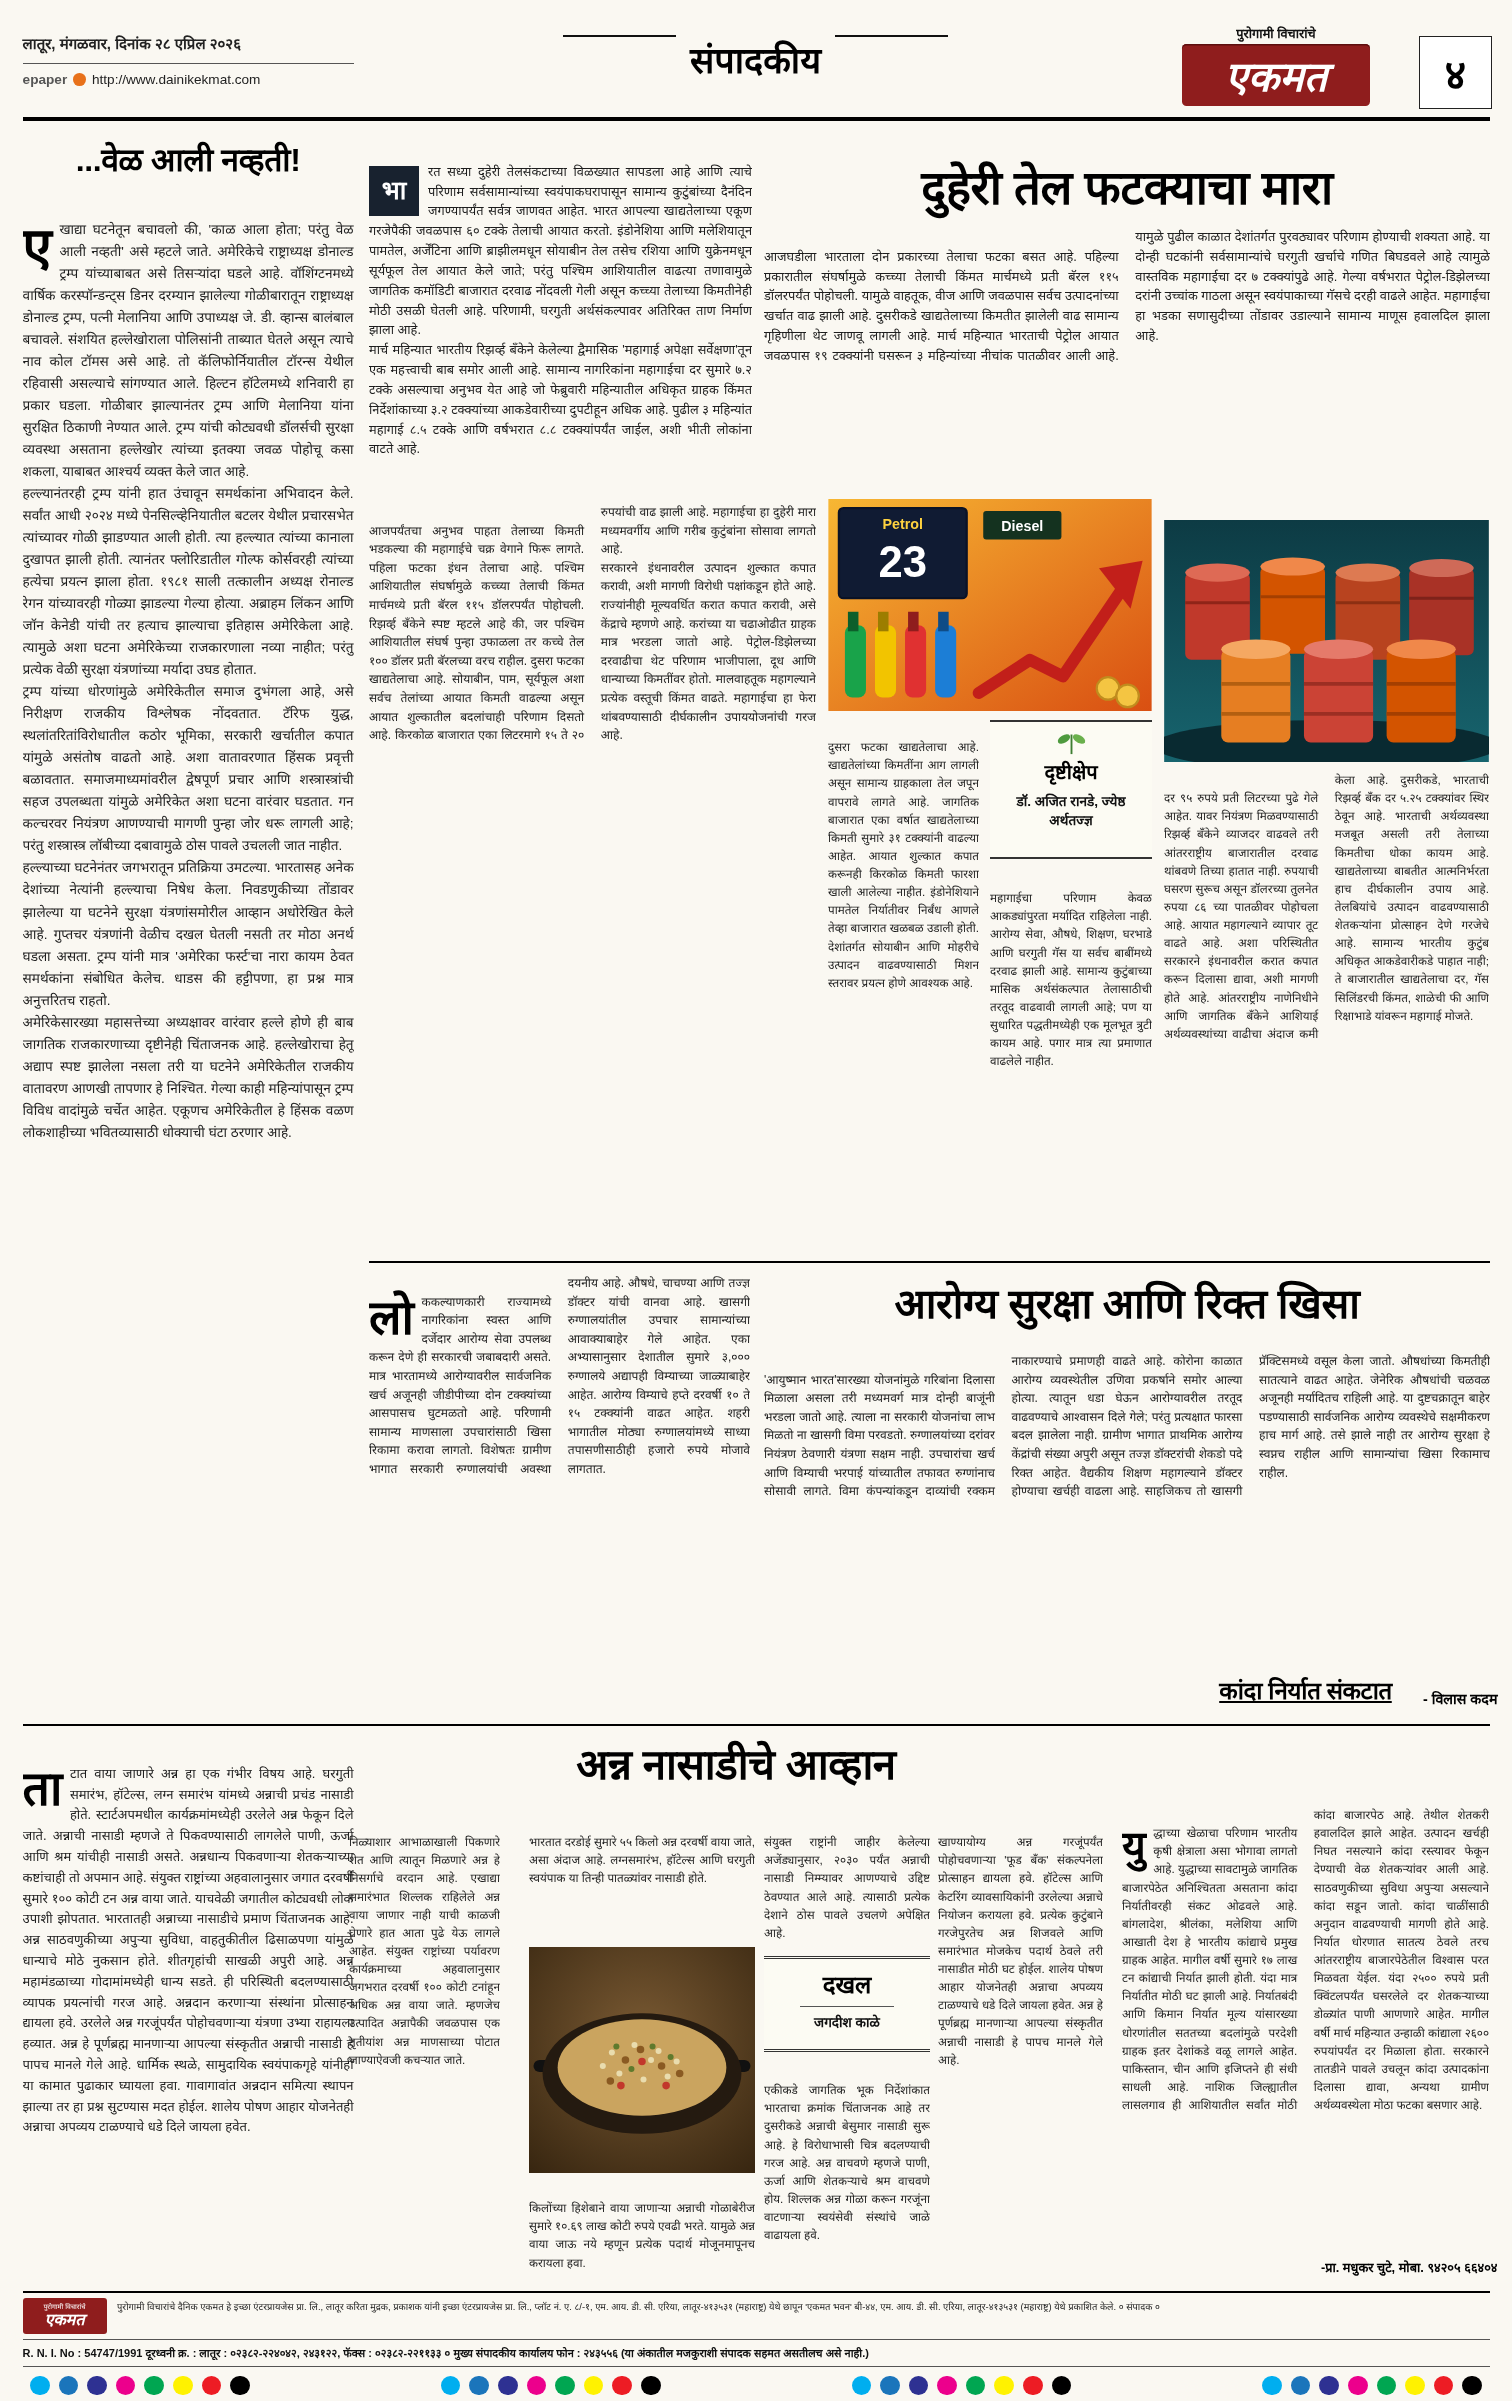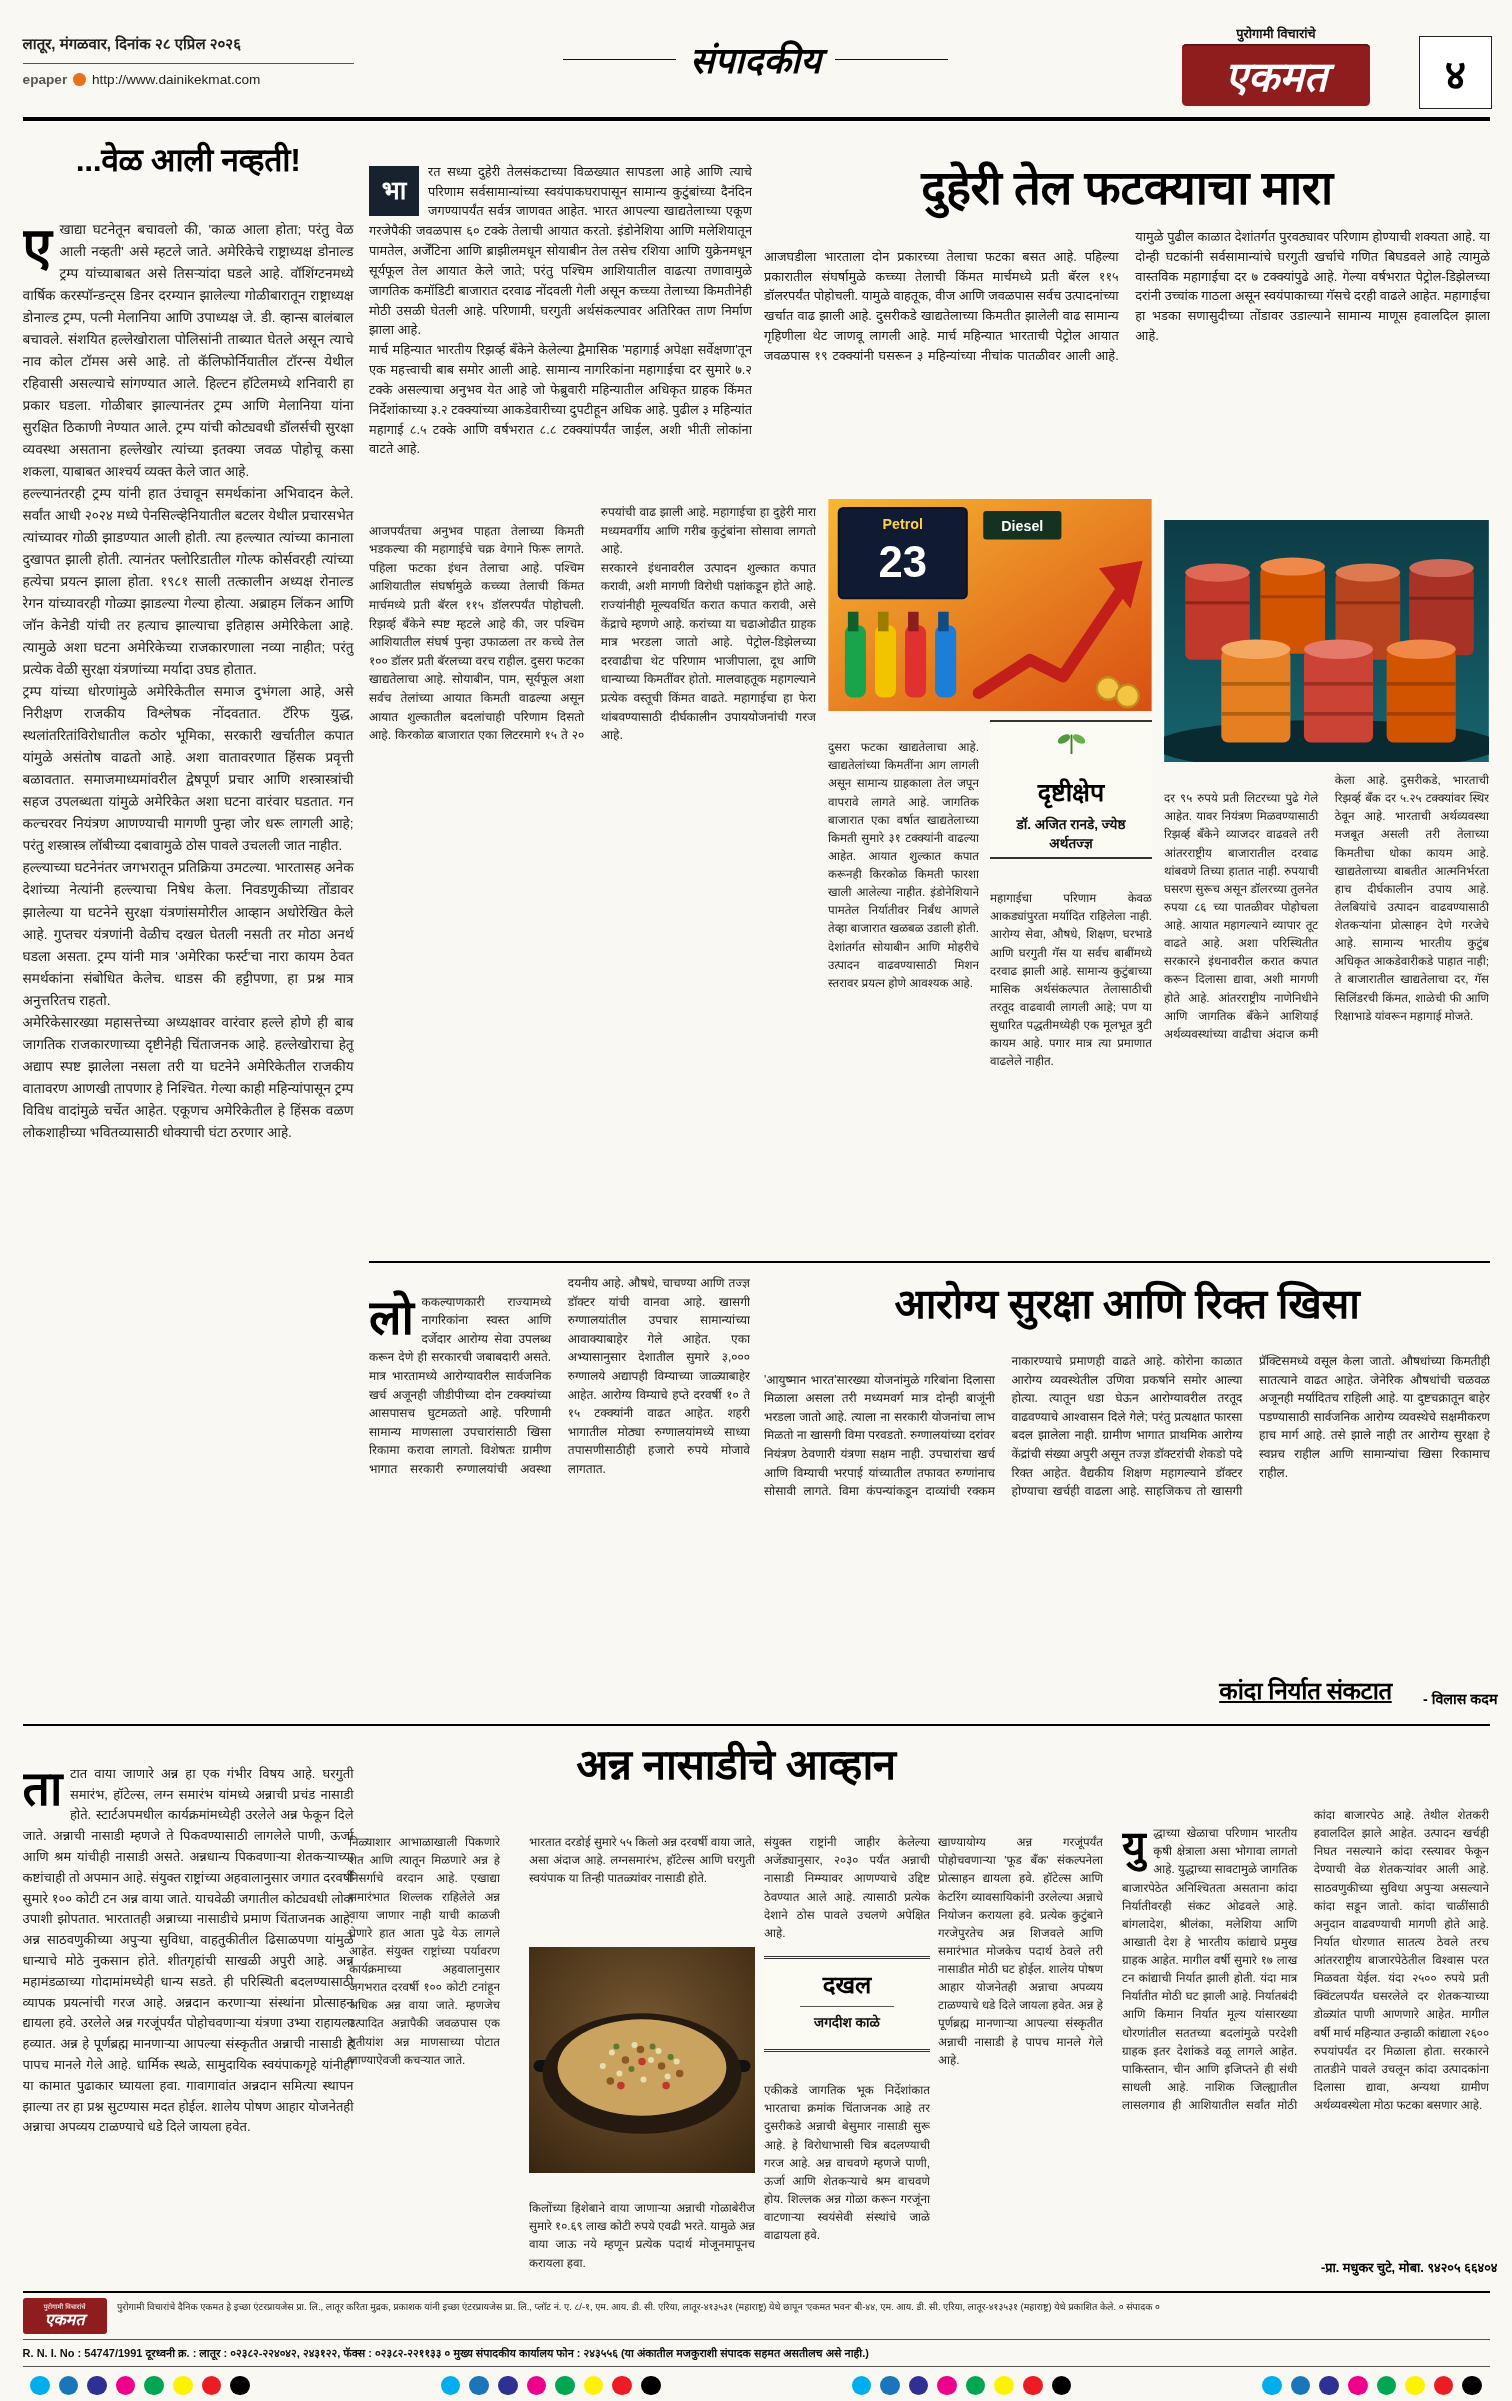--- a/index.html
+++ b/index.html
@@ -26,39 +26,39 @@
   .intro-dropbox{
     float:left; width:50px; height:50px; background:#18222f; color:#fff;
     font-size:25.6px; font-weight:700; display:flex; align-items:center;
     justify-content:center; margin:3.8px 9px 1.5px 0;
   }
   .byline{font-weight:800; color:#000; text-align:right; background:#faf8f2; padding:1.5px 0 1.5px 7.5px;}
   
   .dateline{font-size:15px; font-weight:700; color:#222;}
   .epaper-row{display:flex; align-items:center; gap:6px; font-size:13.6px; color:#333;}
   .link-dot{width:12.8px; height:12.8px; border-radius:50%; background:#e8711a; display:inline-block;}
-  .section-title-wrap{display:flex; align-items:center; justify-content:center; gap:13.6px;font-style:italic;}
+  .section-title-wrap{display:flex; justify-content:center; gap:13.6px;}
   .side-line{height:1.5px; width:113px; background:#111;}
   .section-title{font-size:36px; font-weight:800; color:#000;}
   .masthead-tagline{font-size:12.8px; font-weight:700; color:#111; text-align:center;}
   .masthead-box{
     background:#8f1d1d; border-radius:4.5px; display:flex; align-items:center;
     justify-content:center; color:#fff; font-weight:800; font-style:italic;
     box-shadow:0 1.5px 0 #5d0f0f inset;
   }
   .pageno-box{
     border:1.5px solid #222; display:flex; align-items:center; justify-content:center;
     font-size:41px; font-weight:800; color:#000; background:#fff;
   }
   
   .quote-box{
     border-top:2.3px double #333; border-bottom:2.3px double #333; background:#fcfbf3;
     text-align:center; padding:7.5px 4.5px; box-sizing:border-box;
   }
-  .qb-title{font-size:25px; font-weight:800; color:#000; margin-top:19px;}
+  .qb-title{font-size:20px; font-weight:800; color:#000; margin-top:3px;}
   .qb-author{font-size:13.6px; font-weight:700; color:#111; margin-top:6px;}
   .dakhal-box{
     border-top:3px double #333; border-bottom:3px double #333; background:#fcfbf3;
     text-align:center; padding:7.5px 4.5px; box-sizing:border-box;
   }
   .dk-title{font-size:24px; font-weight:800; color:#000;}
   .dk-rule{width:60%; height:0.8px; background:#555; margin:6px auto;}
   .dk-author{font-size:13.6px; font-weight:700; color:#111;}
   
   .footer-logo{

